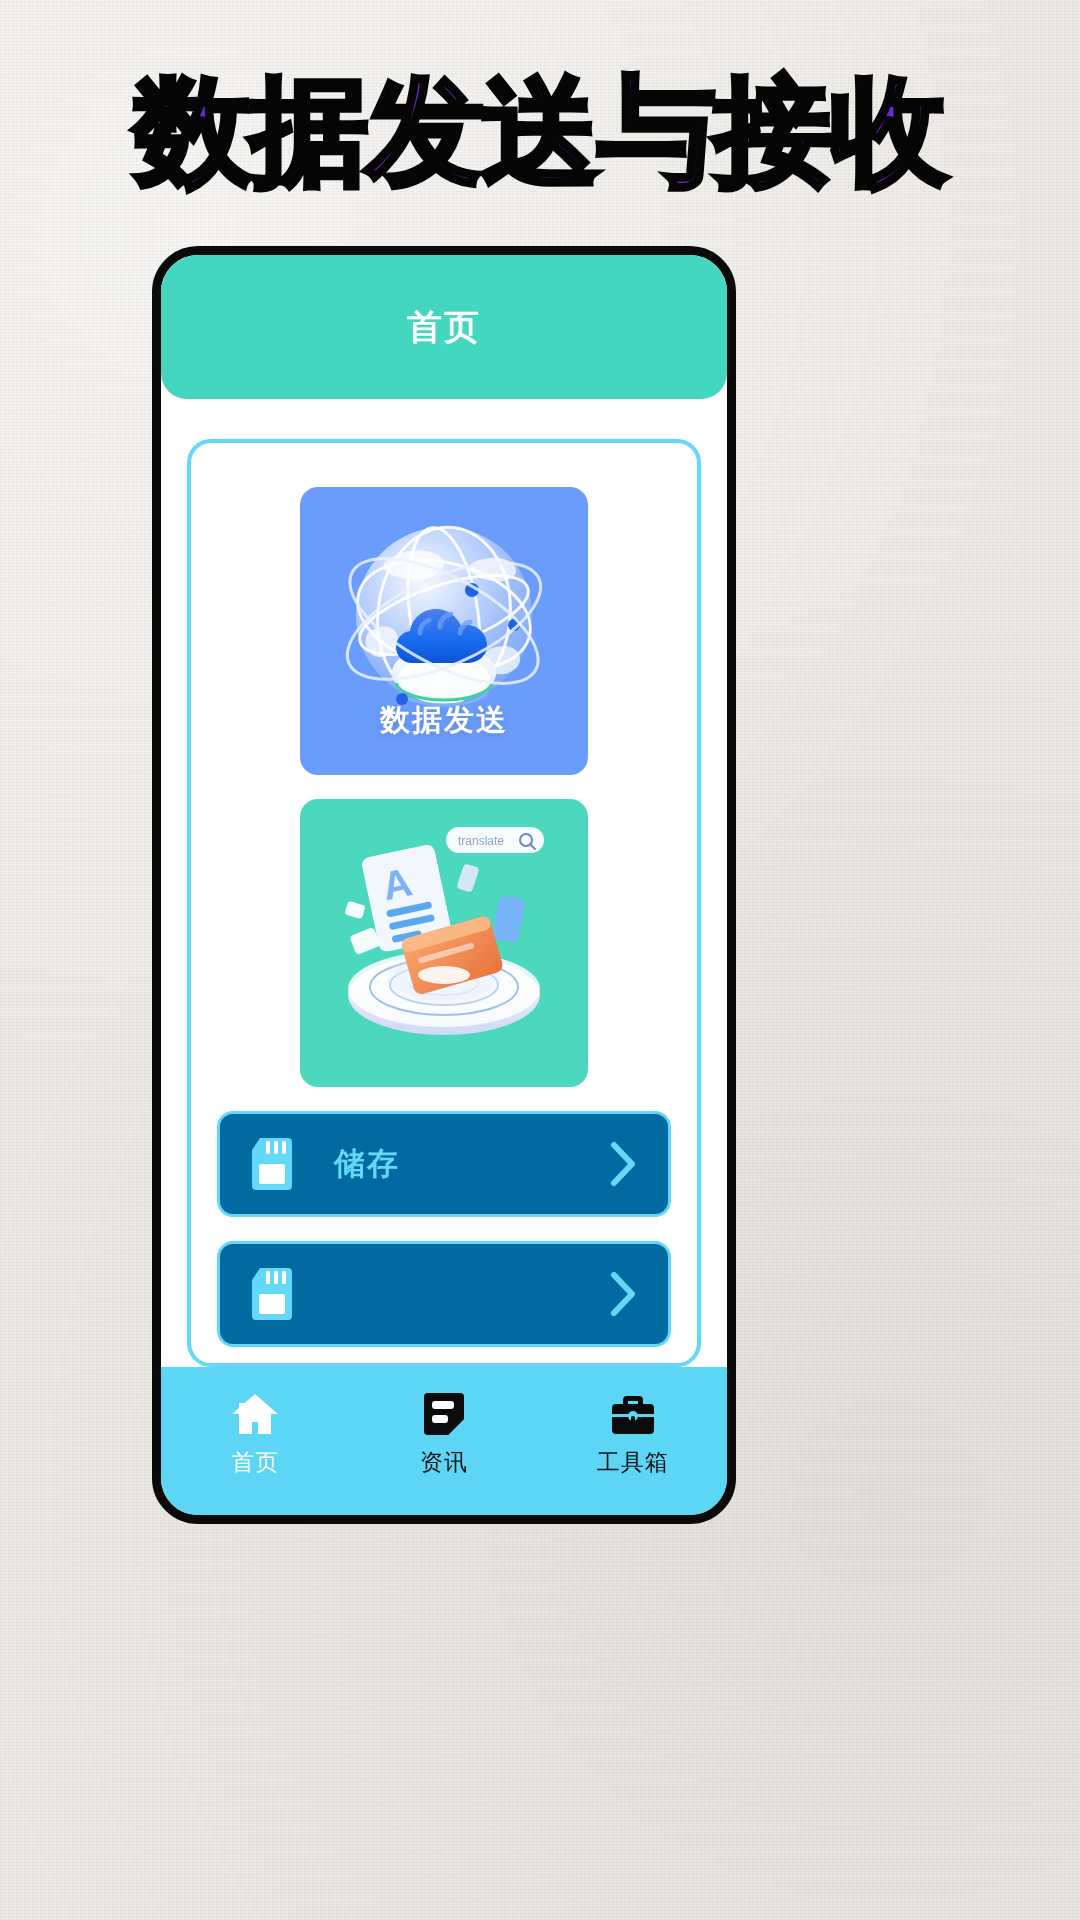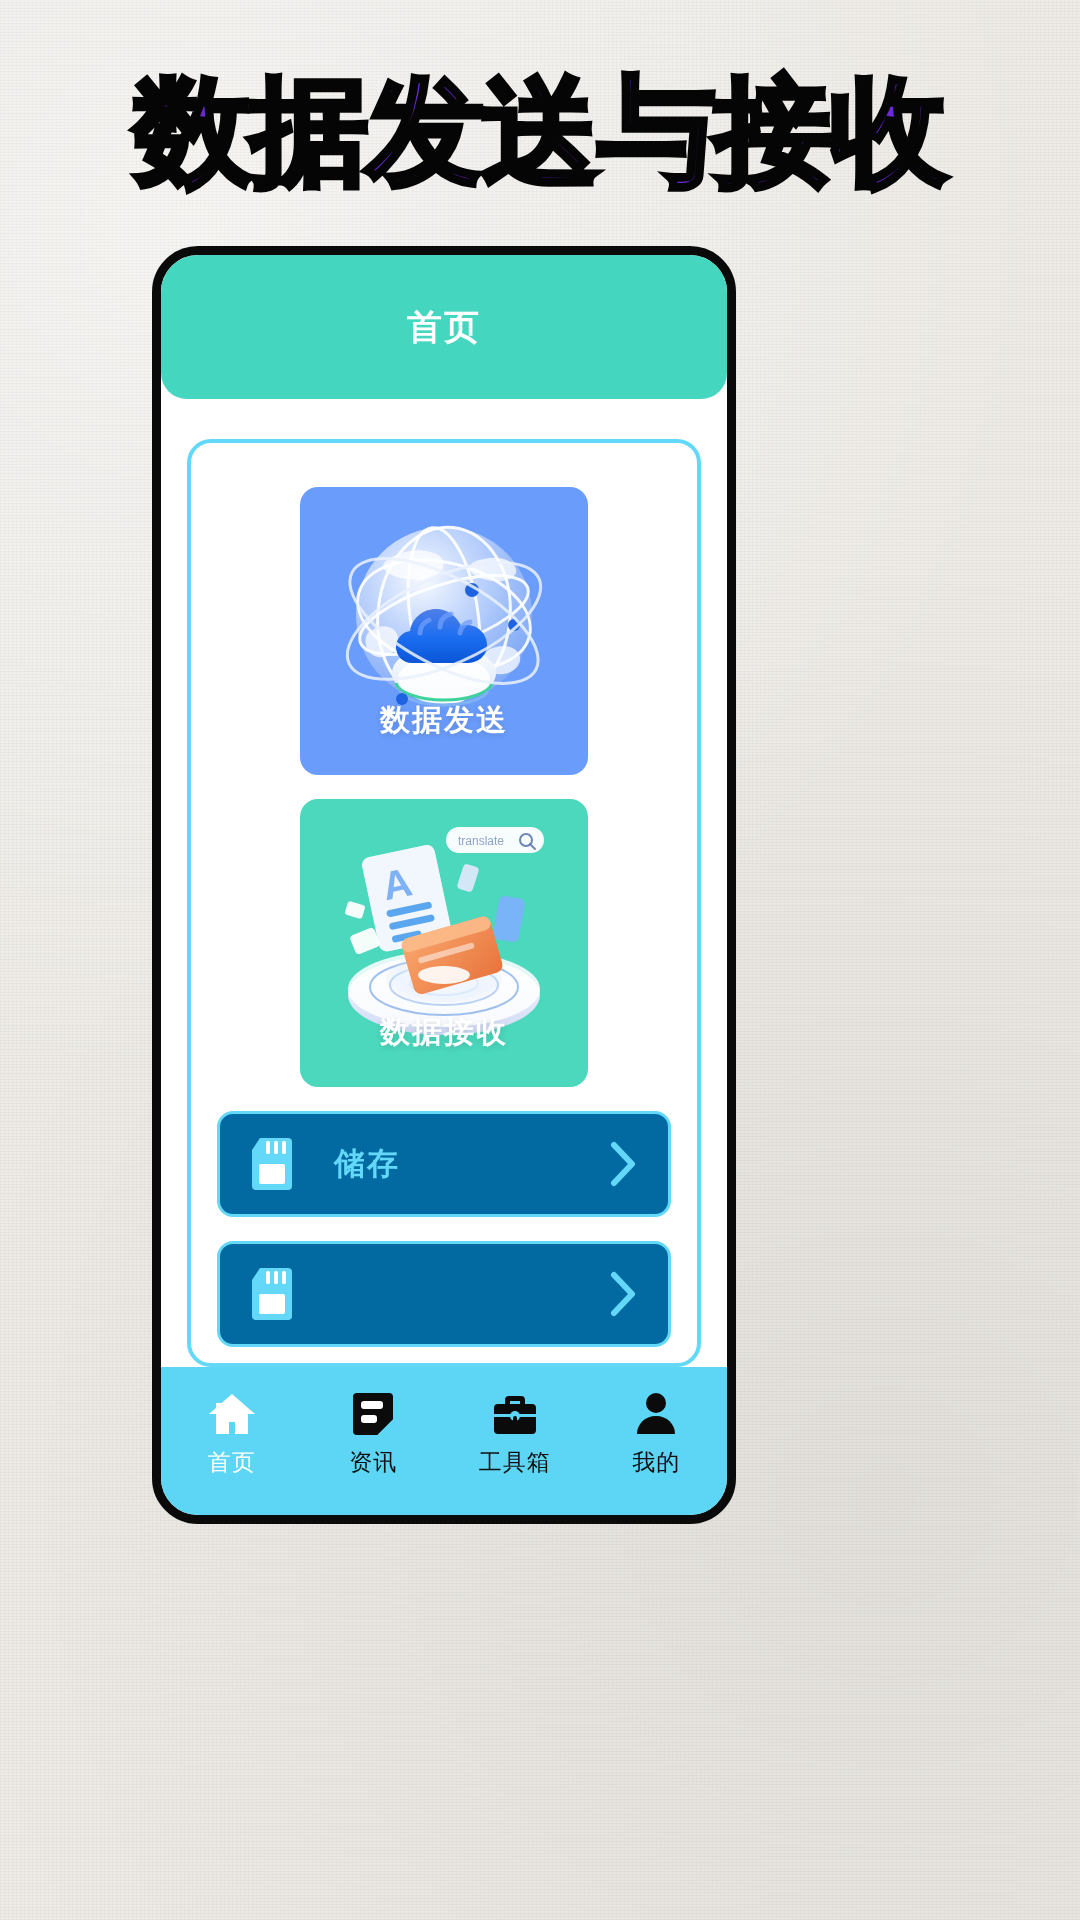--- a/index.html
+++ b/index.html
@@ -283,21 +283,20 @@
 
             <g transform="rotate(-16 150 156)">
               <rect x="106" y="128" width="92" height="58" rx="8" fill="url(#gFolder)"></rect>
               <rect x="106" y="128" width="92" height="14" rx="7" fill="#fbbd8c" opacity="0.85"></rect>
               <rect x="118" y="150" width="58" height="6" rx="3" fill="#ffffff" opacity="0.5"></rect>
             </g>
 
             <ellipse cx="144" cy="176" rx="26" ry="9" fill="#ffffff" opacity="0.9"></ellipse>
           </svg>
         </div>
-        <div class="feature-label">数据接收</div>
       </div>
 
       <div class="link-row">
         <span class="row-icon">
           <svg width="52" height="56" viewBox="0 0 52 56" aria-hidden="true">
             <path d="M12 2h28a4 4 0 0 1 4 4v44a4 4 0 0 1-4 4H8a4 4 0 0 1-4-4V14L12 2z" fill="#63D8F8"></path>
             <g fill="#ffffff">
               <rect x="18" y="5" width="4" height="13" rx="1.6"></rect>
               <rect x="26" y="5" width="4" height="13" rx="1.6"></rect>
               <rect x="34" y="5" width="4" height="13" rx="1.6"></rect>
@@ -368,24 +367,15 @@
           <path d="M17 4h12a4 4 0 0 1 4 4v4h-5V9H18v3h-5V8a4 4 0 0 1 4-4z" fill="#0b0b0b"></path>
           <rect x="2" y="12" width="42" height="30" rx="4" fill="#0b0b0b"></rect>
           <rect x="2" y="22" width="42" height="3" fill="#5DD6F5"></rect>
           <circle cx="23" cy="24" r="5" fill="#5DD6F5"></circle>
           <rect x="21" y="24" width="4" height="7" rx="2" fill="#0b0b0b"></rect>
         </svg>
       </span>
       <span class="tab-label">工具箱</span>
     </div>
 
-    <div class="tab">
-      <span class="tab-icon">
-        <svg width="42" height="46" viewBox="0 0 42 46" aria-hidden="true">
-          <circle cx="21" cy="12" r="10" fill="#0b0b0b"></circle>
-          <path d="M21 25c11 0 19 8 19 18H2c0-10 8-18 19-18z" fill="#0b0b0b"></path>
-        </svg>
-      </span>
-      <span class="tab-label">我的</span>
-    </div>
 
   </div>
 </div>
 
 </body></html>

